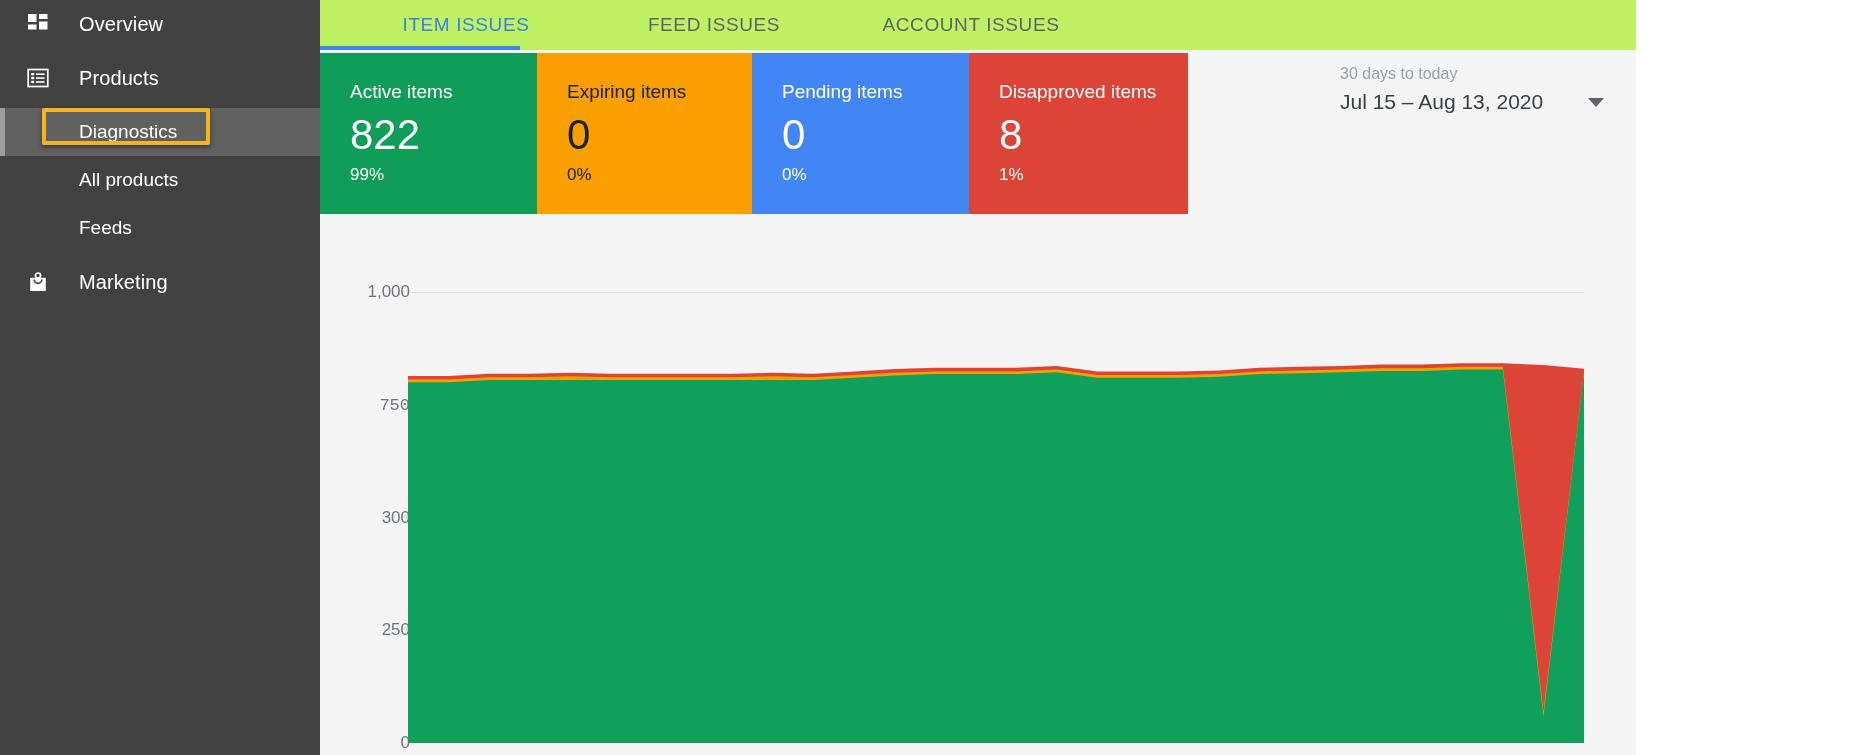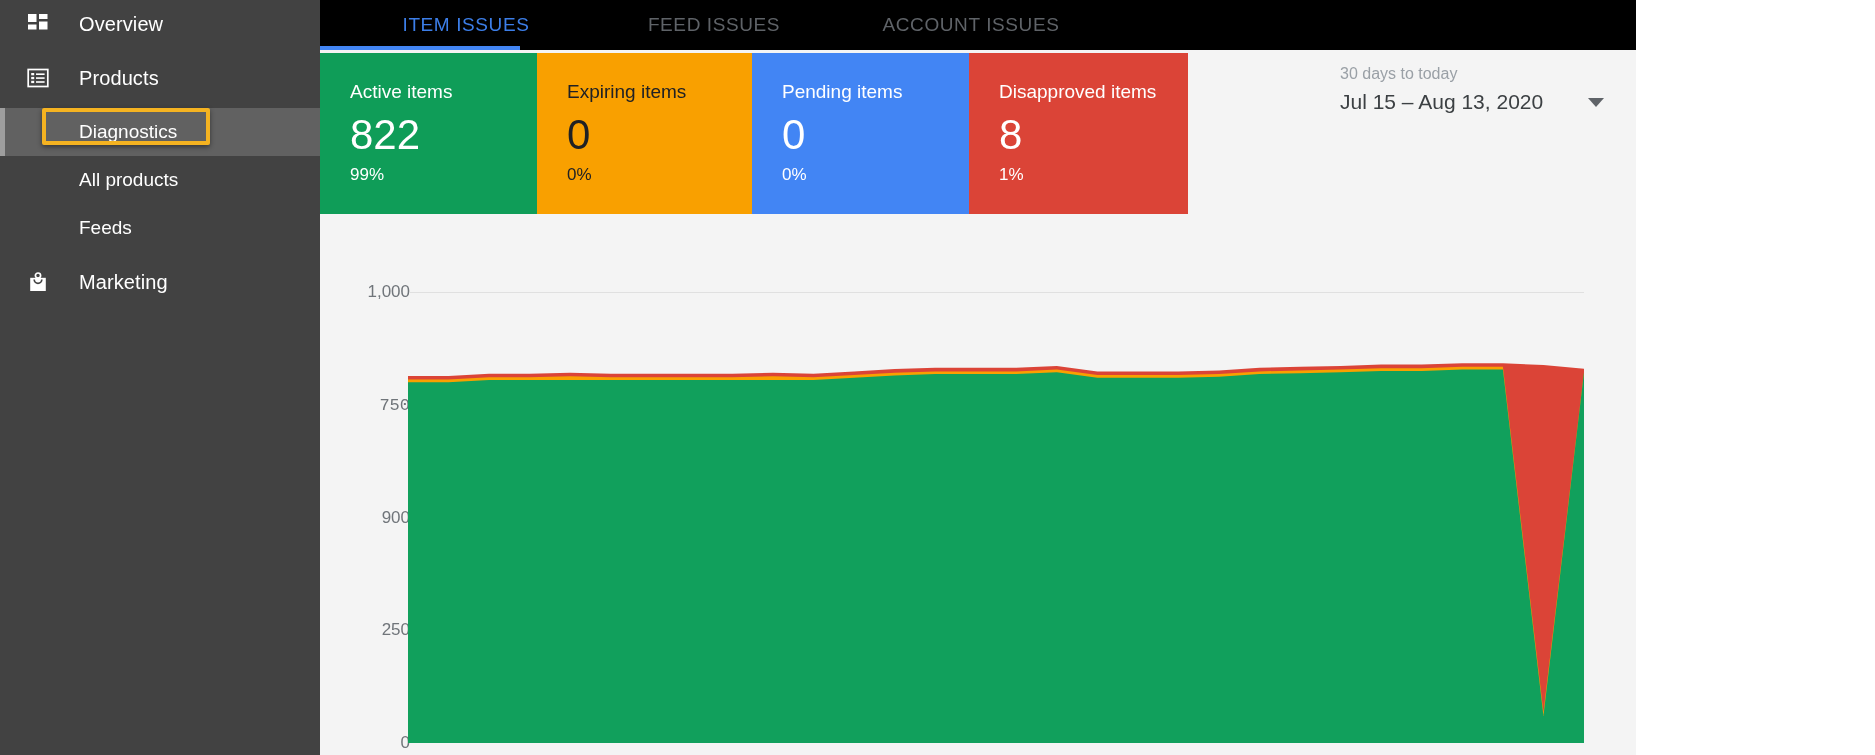--- a/index.html
+++ b/index.html
@@ -90,21 +90,21 @@
   
   .main {
     flex: 1 1 auto;
     height: 755px;
     background: #f4f4f4;
     position: relative;
     overflow: hidden;
   }
   .tabbar {
     height: 50px;
-    background: #000000;
+    background: #bef264;
     display: flex;
     align-items: center;
     position: relative;
     box-sizing: border-box;
   }
   .tab {
     height: 50px;
     display: flex;
     align-items: center;
     justify-content: center;
@@ -351,21 +351,21 @@
         <span class="dr-value">Jul 15 – Aug 13, 2020</span>
         <span class="dr-caret"></span>
       </div>
     </div>
 
     <div class="chart-area">
       <div class="chart-inner" id="chart-inner">
         <div class="y-axis" id="y-axis">
             <div class="y-label" style="top: 529px; color: rgb(112, 117, 122);">0</div>
             <div class="y-label" style="top: 416.25px; color: rgb(112, 117, 122);">250</div>
-            <div class="y-label" style="top: 303.5px; color: rgb(112, 117, 122);">900</div>
+            <div class="y-label" style="top: 303.5px; color: rgb(112, 117, 122);">300</div>
             <div class="y-label" style="top: 190.75px; color: rgb(112, 117, 122); font-family: Liberation Mono, monospace;">750</div>
             <div class="y-label" style="top: 78px; color: rgb(112, 117, 122);">1,000</div>
           </div>
         <div class="plot" id="plot">
             <svg viewBox="0 0 1415 541" preserveAspectRatio="none">
               <path d="M 0 161.88600000000002 L 48.793103448275865 161.88600000000002 L 97.58620689655173 159.63100000000003 L 146.3793103448276 159.63100000000003 L 195.17241379310346 158.72900000000004 L 243.96551724137933 159.63100000000003 L 292.7586206896552 159.63100000000003 L 341.55172413793105 159.63100000000003 L 390.3448275862069 159.63100000000003 L 439.1379310344828 158.72900000000004 L 487.93103448275866 159.63100000000003 L 536.7241379310344 157.37600000000003 L 585.5172413793103 155.12100000000004 L 634.3103448275862 153.76800000000003 L 683.1034482758621 153.76800000000003 L 731.896551724138 153.76800000000003 L 780.6896551724138 151.964 L 829.4827586206895 157.37600000000003 L 878.2758620689656 157.37600000000003 L 927.0689655172414 157.37600000000003 L 975.8620689655173 156.47400000000002 L 1024.655172413793 153.76800000000003 L 1073.4482758620688 152.866 L 1122.2413793103449 151.964 L 1171.0344827586207 150.61100000000002 L 1219.8275862068965 150.61100000000002 L 1268.6206896551723 149.258 L 1317.4137931034481 149.258 L 1366.2068965517242 151.062 L 1415 154.67000000000002 L 1415 529 L 0 529 Z" fill="#db4437"></path>
               <path d="M 0 165.49399999999997 L 48.793103448275865 165.49399999999997 L 97.58620689655173 163.23899999999998 L 146.3793103448276 163.23899999999998 L 195.17241379310346 162.33700000000005 L 243.96551724137933 163.23899999999998 L 292.7586206896552 163.23899999999998 L 341.55172413793105 163.23899999999998 L 390.3448275862069 163.23899999999998 L 439.1379310344828 162.33700000000005 L 487.93103448275866 163.23899999999998 L 536.7241379310344 160.98400000000004 L 585.5172413793103 158.72900000000004 L 634.3103448275862 157.37600000000003 L 683.1034482758621 157.37600000000003 L 731.896551724138 157.37600000000003 L 780.6896551724138 155.572 L 829.4827586206895 160.98400000000004 L 878.2758620689656 160.98400000000004 L 927.0689655172414 160.98400000000004 L 975.8620689655173 160.08200000000002 L 1024.655172413793 157.37600000000003 L 1073.4482758620688 156.47400000000002 L 1122.2413793103449 155.572 L 1171.0344827586207 154.21900000000002 L 1219.8275862068965 154.21900000000002 L 1268.6206896551723 152.866 L 1317.4137931034481 152.866 L 1366.2068965517242 498.332 L 1415 158.27800000000002 L 1415 529 L 0 529 Z" fill="#f9a000"></path>
               <path d="M 0 168.2 L 48.793103448275865 168.2 L 97.58620689655173 165.945 L 146.3793103448276 165.945 L 195.17241379310346 165.945 L 243.96551724137933 165.945 L 292.7586206896552 165.945 L 341.55172413793105 165.945 L 390.3448275862069 165.945 L 439.1379310344828 165.945 L 487.93103448275866 165.945 L 536.7241379310344 163.68999999999997 L 585.5172413793103 161.43500000000003 L 634.3103448275862 160.08200000000002 L 683.1034482758621 160.08200000000002 L 731.896551724138 160.08200000000002 L 780.6896551724138 158.27800000000002 L 829.4827586206895 163.68999999999997 L 878.2758620689656 163.68999999999997 L 927.0689655172414 163.68999999999997 L 975.8620689655173 162.78799999999995 L 1024.655172413793 160.08200000000002 L 1073.4482758620688 159.18 L 1122.2413793103449 158.27800000000002 L 1171.0344827586207 156.925 L 1219.8275862068965 156.925 L 1268.6206896551723 155.572 L 1317.4137931034481 155.572 L 1366.2068965517242 501.94 L 1415 158.27800000000002 L 1415 529 L 0 529 Z" fill="#11a05c"></path>
             </svg>
           </div>

